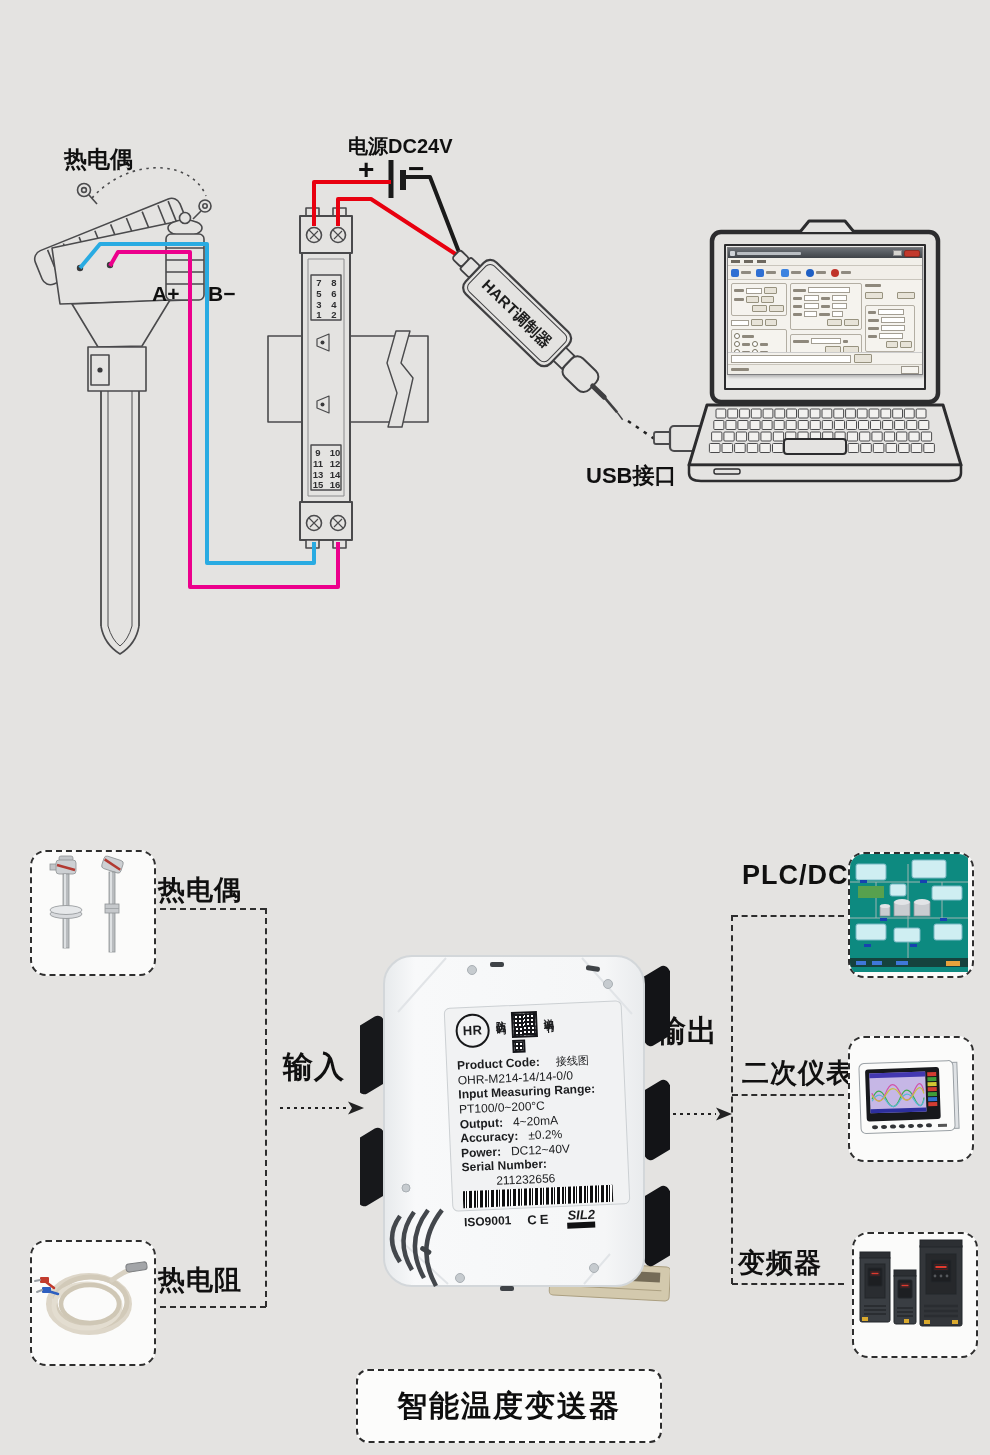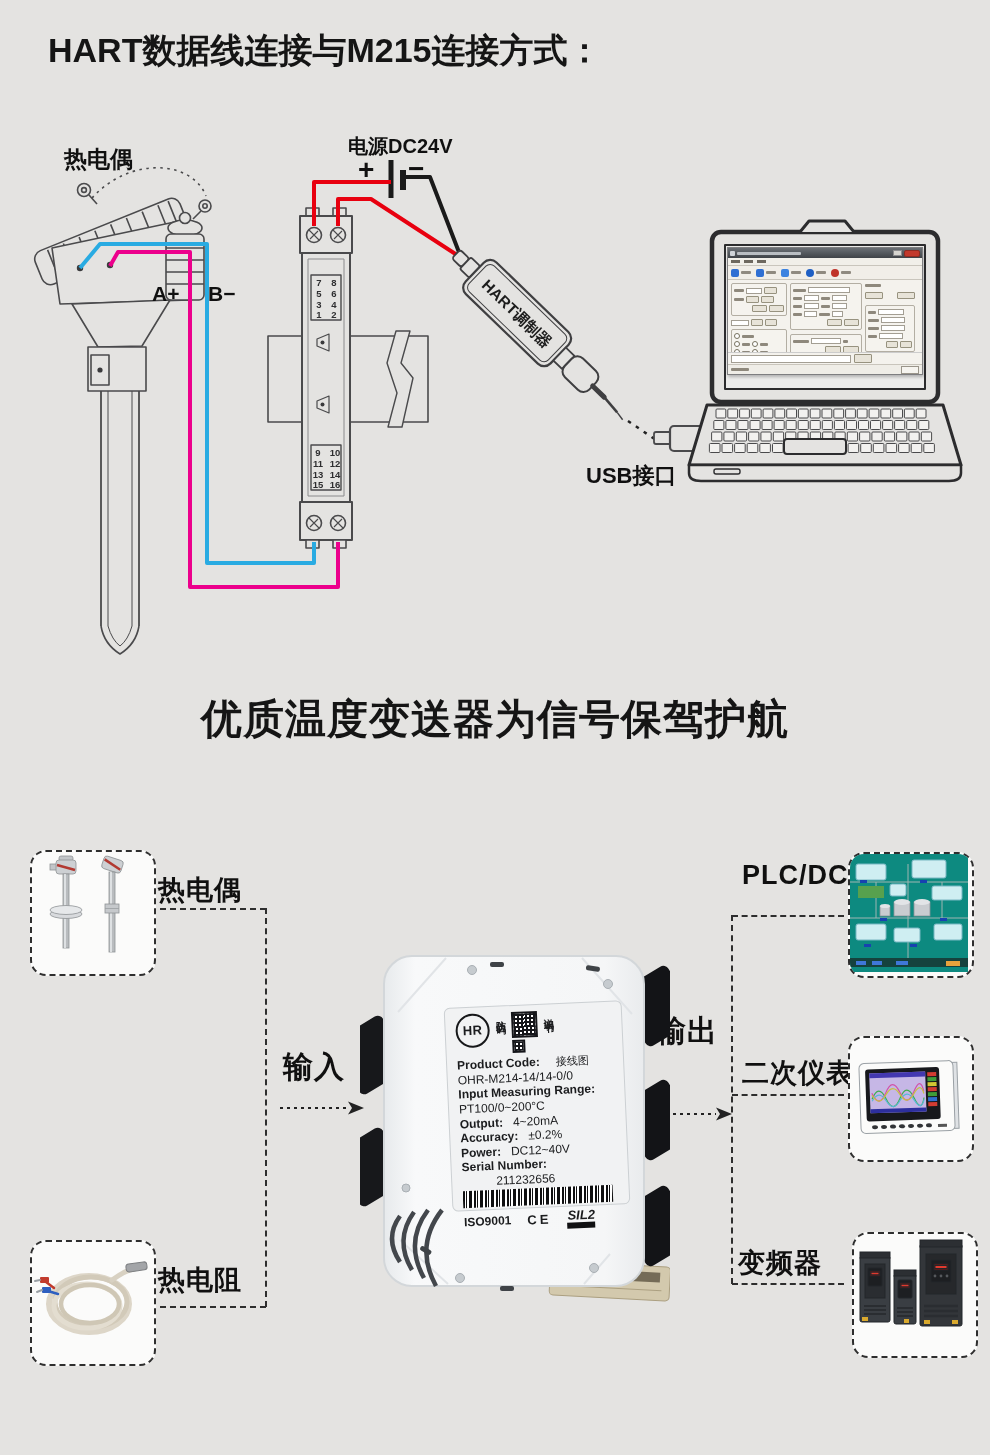--- a/index.html
+++ b/index.html
@@ -62,21 +62,20 @@
   .ce{font-weight:700;letter-spacing:3px;font-size:13px;}
   .sil{display:flex;flex-direction:column;align-items:center;line-height:1;}
   .sil i{font-style:italic;font-weight:700;font-size:13px;}
   .silbox{width:28px;height:6px;background:#101012;margin-top:1px;}
 </style>
 </head>
 <body>
 
 <div id="page">
 
-  <div class="abs ttl" style="left:48px;top:28px;font-size:34px;">HART数据线连接与M215连接方式：</div>
 
   <svg class="abs" style="left:0;top:120px;" width="990" height="560" viewBox="0 0 990 560">
     <g stroke="#4a4a4c" fill="none" stroke-width="1.6" stroke-linejoin="round">
 
       <g>
         <path d="M92,78 C130,36 192,40 206,76" stroke-dasharray="2.5 4.5"></path>
         <g transform="translate(32,134) rotate(-22)">
           <rect x="0" y="0" width="156" height="36" rx="9" fill="#e4e3e1"></rect>
           <path d="M16,2 V34 M33,2 V34 M50,2 V34 M67,2 V34 M84,2 V34 M101,2 V34 M118,2 V34 M135,2 V34 M146,2 V34"></path>
         </g>
@@ -422,21 +421,20 @@
     <div class="sw-foot">
       <span class="fd" style="width:120px;height:8px;"></span>
         <span class="bt" style="width:18px;height:9px;"></span>
     </div>
     <div class="sw-status">
       <i class="lb" style="width:18px;"></i>
         <span class="sbox"></span>
     </div>
   </div>
 
-  <div class="abs ttl" style="left:0;top:692px;width:990px;text-align:center;font-size:41px;letter-spacing:1px;">优质温度变送器为信号保驾护航</div>
 
 
   <div class="pbox" style="left:30px;top:850px;width:122px;height:122px;">
     <svg width="118" height="118" viewBox="0 0 118 118">
       <g stroke="#8f9396" stroke-width="0.8">
         <rect x="18" y="12" width="7" height="6" fill="#c2c5c8"></rect>
         <rect x="27" y="4" width="14" height="5" rx="2" fill="#c2c5c8"></rect>
         <rect x="24" y="8" width="20" height="14" rx="3" fill="#cdd0d3"></rect>
         <path d="M25,13 L43,18" stroke="#b23a32" stroke-width="2.5" fill="none"></path>
         <rect x="31" y="22" width="6" height="74" fill="#b9bcbf"></rect>
@@ -694,14 +692,17 @@
         <rect x="40" y="36" width="22" height="6" fill="#2c2f33"></rect>
         <rect x="44" y="46" width="14" height="18" rx="1" fill="#1d1f22"></rect>
         <rect x="46" y="49" width="10" height="5" fill="#7e1410"></rect>
           <rect x="47" y="50.2" width="8" height="2.6" fill="#e03a2e"></rect>
         <path d="M43,74 h16 M43,78 h16 M43,82 h16" stroke="#2a2d31" stroke-width="2"></path>
         <rect x="50" y="85" width="5" height="4" fill="#d9a92e" stroke="none"></rect>
       </g>
     </svg>
   </div>
 
+  <div class="banner" style="left:356px;top:1369px;width:302px;height:70px;font-size:30px;letter-spacing:2px;">
+    <span>智能温度变送器</span>
+  </div>
 
 </div>
 
 </body></html>

